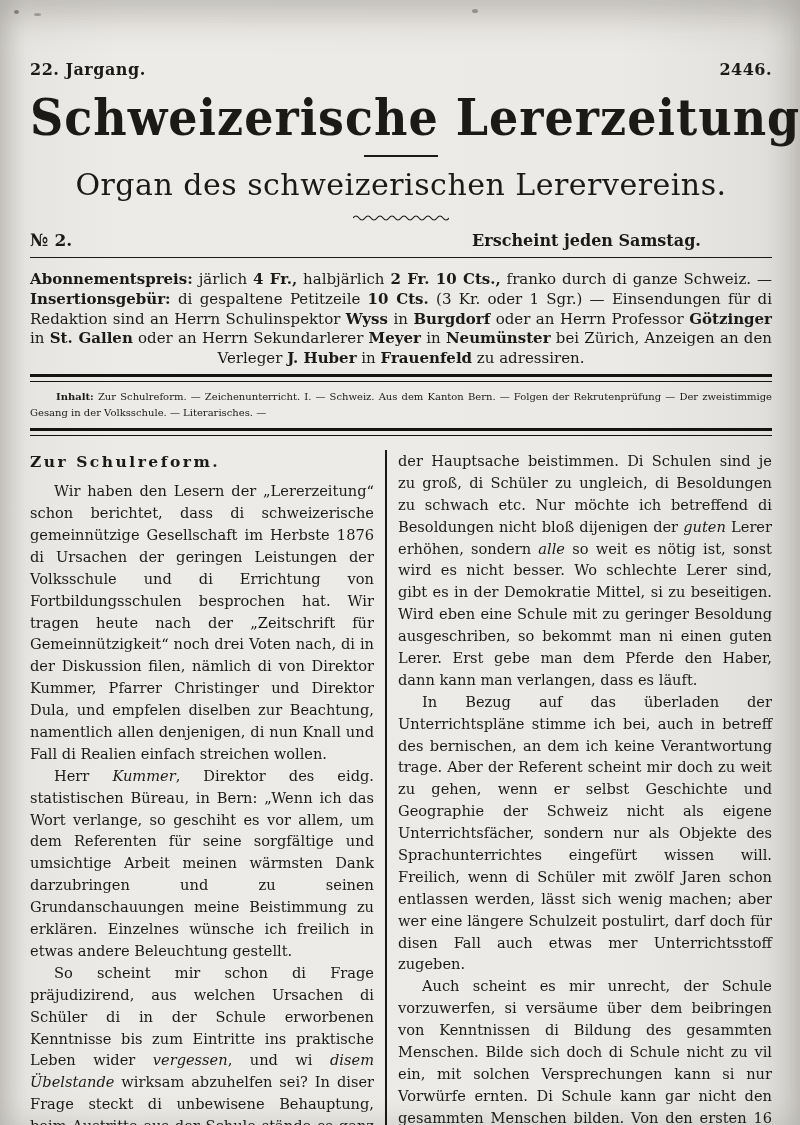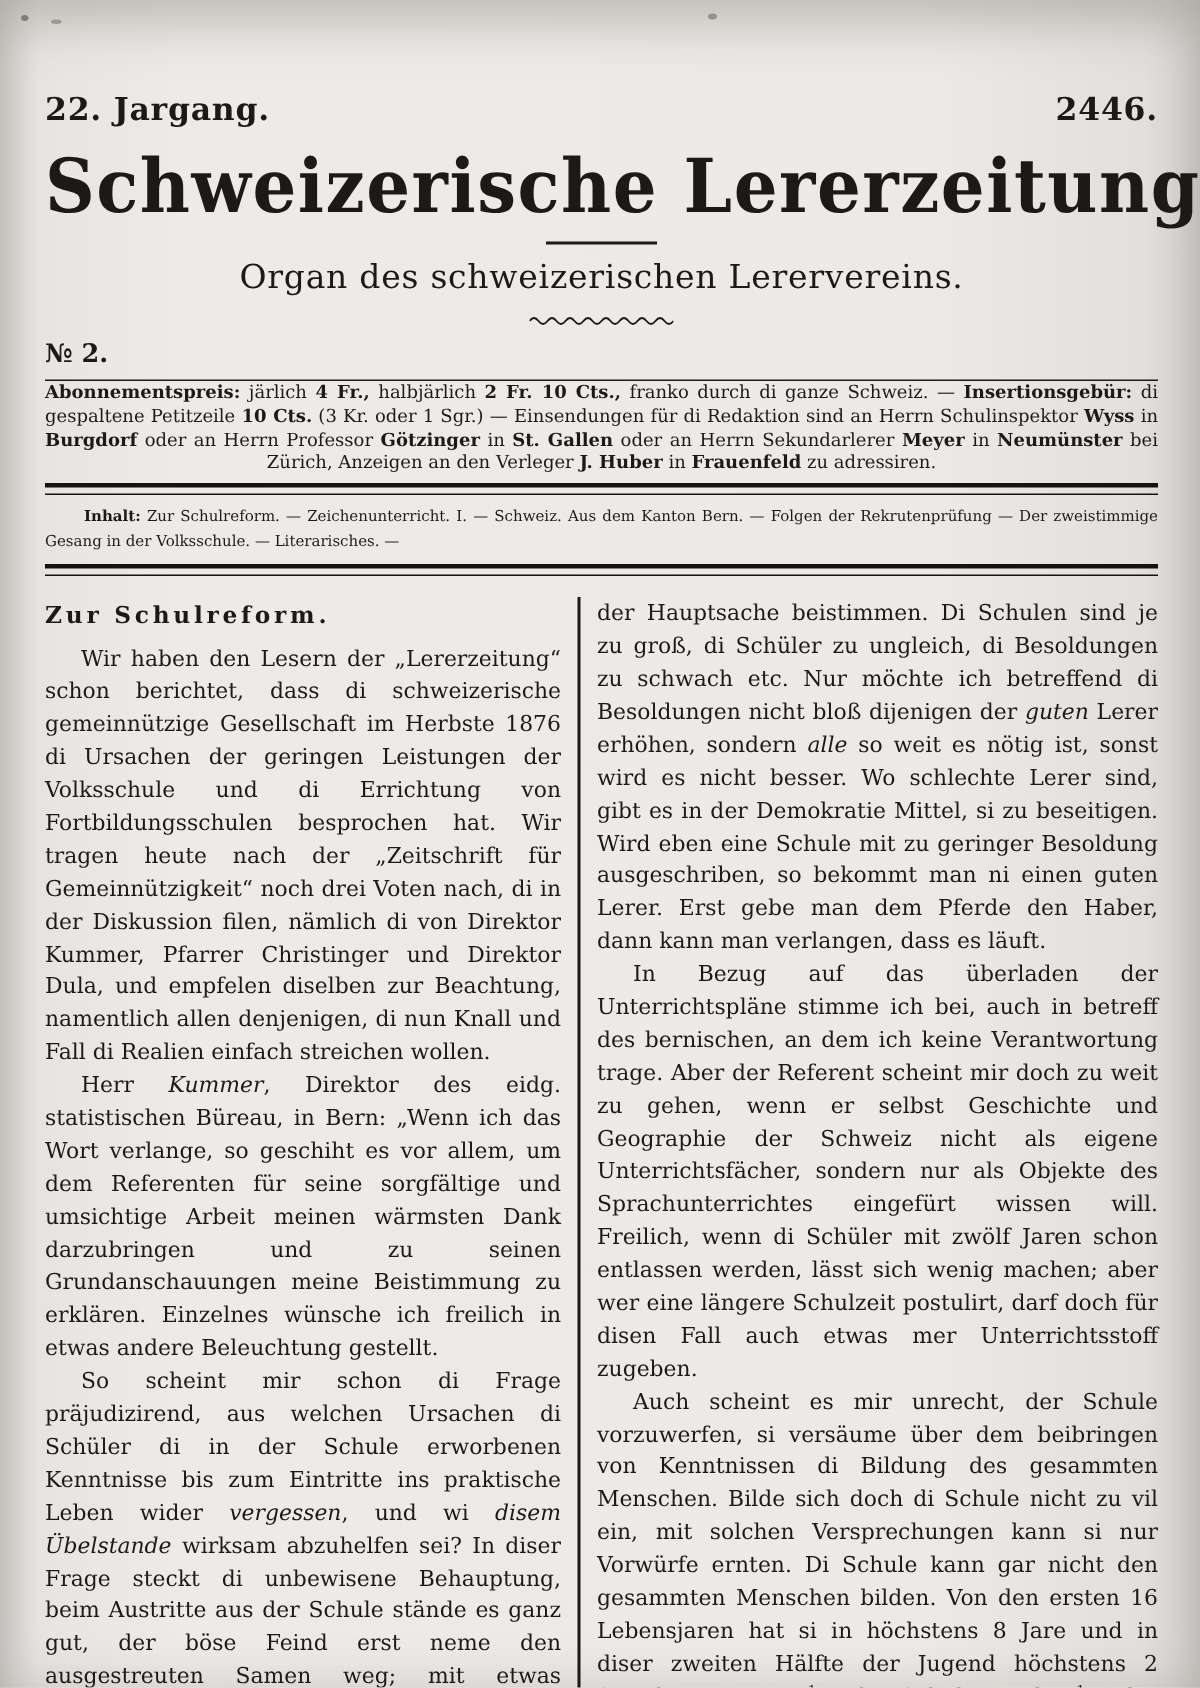--- a/index.html
+++ b/index.html
@@ -10,40 +10,40 @@
       linear-gradient(90deg, #d8d6d2 0px, #e7e5e1 25px, #edebe7 120px, #eceae6 620px, #e2e0dc 760px, #d4d2ce 800px),
       #e9e7e3;
     box-shadow: inset 0 18px 30px rgba(120,118,112,.35), inset 0 -10px 25px rgba(150,148,142,.18);
     overflow:hidden;
     color:#1c1a17;
     font-family:"DejaVu Serif","Liberation Serif",serif;
   }
   .inner{padding:60px 28px 0 30px;}
 
   .masthead-row{display:flex;justify-content:space-between;align-items:baseline;
-    font-size:21px;font-weight:bold;letter-spacing:.5px;}
+    font-size:16px;font-weight:bold;letter-spacing:.5px;}
 
   .paper-title{margin-top:12px;text-align:center;font-weight:bold;font-size:46px;
     letter-spacing:1px;transform:scaleY(1.08);white-space:nowrap;}
   .title-rule{width:74px;height:2px;background:#1c1a17;margin:10px auto 0 auto;}
 
-  .subtitle{margin-top:10px;text-align:center;font-size:22px;letter-spacing:.5px;}
+  .subtitle{margin-top:10px;text-align:center;font-size:30px;letter-spacing:.5px;}
 
   .squiggle{display:block;margin:12px auto 0 auto;}
 
   .issue-row{display:flex;margin-top:8px;font-weight:bold;font-size:16px;align-items:baseline;}
   .issue-row > div{flex:1;}
   .issue-no{text-align:left;font-size:17px;}
   .issue-schedule{text-align:center;}
   .issue-date{text-align:right;}
 
   .rule-thin{border:none;border-top:1.5px solid #1c1a17;margin:7px 0 0 0;}
   .rule-double{height:4px;border-top:3.5px solid #15130f;border-bottom:1px solid #15130f;margin-top:5px;}
 
-  .imprint{margin-top:0;font-size:12px;line-height:1.32;text-align:justify;text-align-last:center;
+  .imprint{margin-top:12px;font-size:15px;line-height:1.32;text-align:justify;text-align-last:center;
     font-family:"DejaVu Serif","Liberation Serif",serif;}
 
   .toc{font-size:10px;line-height:1.65;margin:7px 0 6px 0;text-indent:26px;text-align:justify;}
 
   .columns{display:flex;margin-top:14px;min-height:705px;}
   .col{font-size:14.6px;line-height:1.5;text-align:justify;}
   .col-left{width:344px;}
   .col-divider{width:0;border-left:2px solid #1c1a17;margin:0 11px;}
   .col-right{flex:1;}
 
@@ -77,20 +77,21 @@
     <div class="title-rule"></div>
 
     <div class="subtitle">Organ des schweizerischen Lerervereins.</div>
 
     <svg class="squiggle" width="96" height="8" viewBox="0 0 96 8">
       <path d="M0 4 q 3 -4 6 0 t 6 0 t 6 0 t 6 0 t 6 0 t 6 0 t 6 0 t 6 0 t 6 0 t 6 0 t 6 0 t 6 0 t 6 0 t 6 0 t 6 0 t 6 0" stroke="#1c1a17" stroke-width="1.2" fill="none"></path>
     </svg>
 
     <div class="issue-row">
       <div class="issue-no">№ 2.</div>
+      <div class="issue-schedule">Erscheint jeden Samstag.</div>
     </div>
 
     <hr class="rule-thin">
 
     <div class="imprint"><span class="seg-b">Abonnementspreis:</span><span> järlich </span><span class="seg-b">4 Fr.,</span><span> halbjärlich </span><span class="seg-b">2 Fr. 10 Cts.,</span><span> franko durch di ganze Schweiz. — </span><span class="seg-b">Insertionsgebür:</span><span> di gespaltene Petitzeile </span><span class="seg-b">10 Cts.</span><span> (3 Kr. oder 1 Sgr.) — Einsendungen für di Redaktion sind an Herrn Schulinspektor </span><span class="seg-b">Wyss</span><span> in </span><span class="seg-b">Burgdorf</span><span> oder an Herrn Professor </span><span class="seg-b">Götzinger</span><span> in </span><span class="seg-b">St. Gallen</span><span> oder an Herrn Sekundarlerer </span><span class="seg-b">Meyer</span><span> in </span><span class="seg-b">Neumünster</span><span> bei Zürich, Anzeigen an den Verleger </span><span class="seg-b">J. Huber</span><span> in </span><span class="seg-b">Frauenfeld</span><span> zu adressiren.</span></div>
 
     <div class="rule-double"></div>
 
     <div class="toc"><span class="seg-b">Inhalt:</span><span> Zur Schulreform. — Zeichenunterricht. I. — Schweiz. Aus dem Kanton Bern. — Folgen der Rekrutenprüfung — Der zweistimmige Gesang in der Volksschule. — Literarisches. —</span></div>
 

